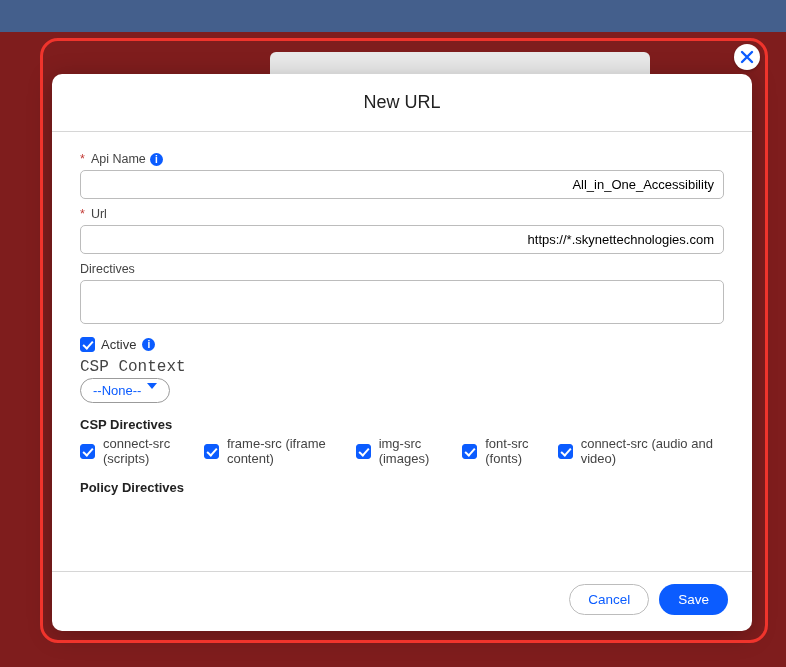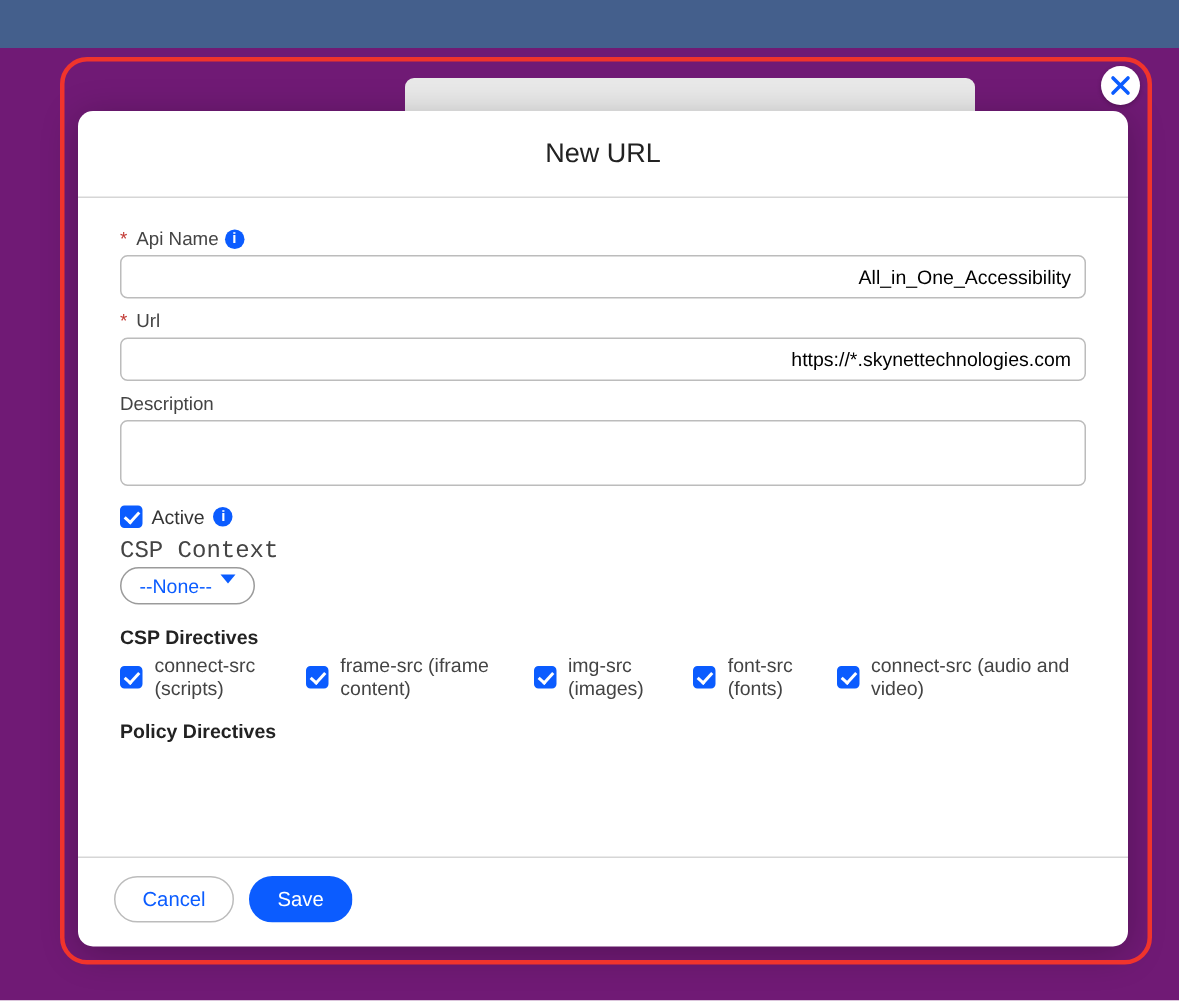--- a/index.html
+++ b/index.html
@@ -1,19 +1,19 @@
 <!DOCTYPE html>
 <html><head>
 <meta charset="utf-8">
 <style>
   * { box-sizing: border-box; margin: 0; padding: 0; }
   html, body { width: 786px; height: 667px; font-family: -apple-system, "Segoe UI", Arial, sans-serif; overflow: hidden; }
   .bg {
     width: 786px; height: 667px;
-    background: #701a75;
+    background: #7f1d1d;
     position: relative;
   }
   .top-bar {
     position: absolute; top: 0; left: 0; right: 0; height: 32px;
     background: #4b6a9b; 
     filter: brightness(0.9);
   }
   .bg-search {
     position: absolute; top: 52px; left: 270px; width: 380px; height: 28px;
     background: #e9e9e9; border-radius: 6px;
@@ -131,22 +131,22 @@
     border-top: 6px solid #0b5cff;
   }
   .section-head {
     font-weight: 700; font-size: 13px; color: #222;
     margin-top: 14px; margin-bottom: 4px;
   }
   .chk-list { display: flex; flex-direction: row; gap: 4px; margin-top: 2px; }
   .chk-item { display: flex; align-items: center; gap: 8px; font-size: 13px; color: #444; }
   .footer-area {
     border-top: 1px solid #d6d6d6;
-    padding: 12px 24px 16px 24px;
-    display: flex; gap: 10px;
+    padding: 12px 24px 16px 36px;
+    display: flex; justify-content: flex-end; gap: 10px;
   }
   .btn {
     border-radius: 999px;
     padding: 7px 18px;
     font-size: 13.5px;
     font-family: inherit;
     cursor: pointer;
     border: 1px solid transparent;
   }
   .btn-neutral { background: #fff; border-color: #bcbcbc; color: #0b5cff; }
@@ -183,21 +183,21 @@
 
       
       <div class="field-label">
         <span class="req">*</span>
         <span>Url</span>
       </div>
       <input class="text-input" value="https://*.skynettechnologies.com" style="">
 
       
       <div class="field-label">
-        <span>Description</span>
+        <span>Directives</span>
       </div>
       <textarea class="textarea" style=""></textarea>
 
       
       <div class="inline-row">
         <input type="checkbox" class="chk" checked="" style="">
         <span>Active</span>
         <span class="info-badge">i</span>
       </div>
 

